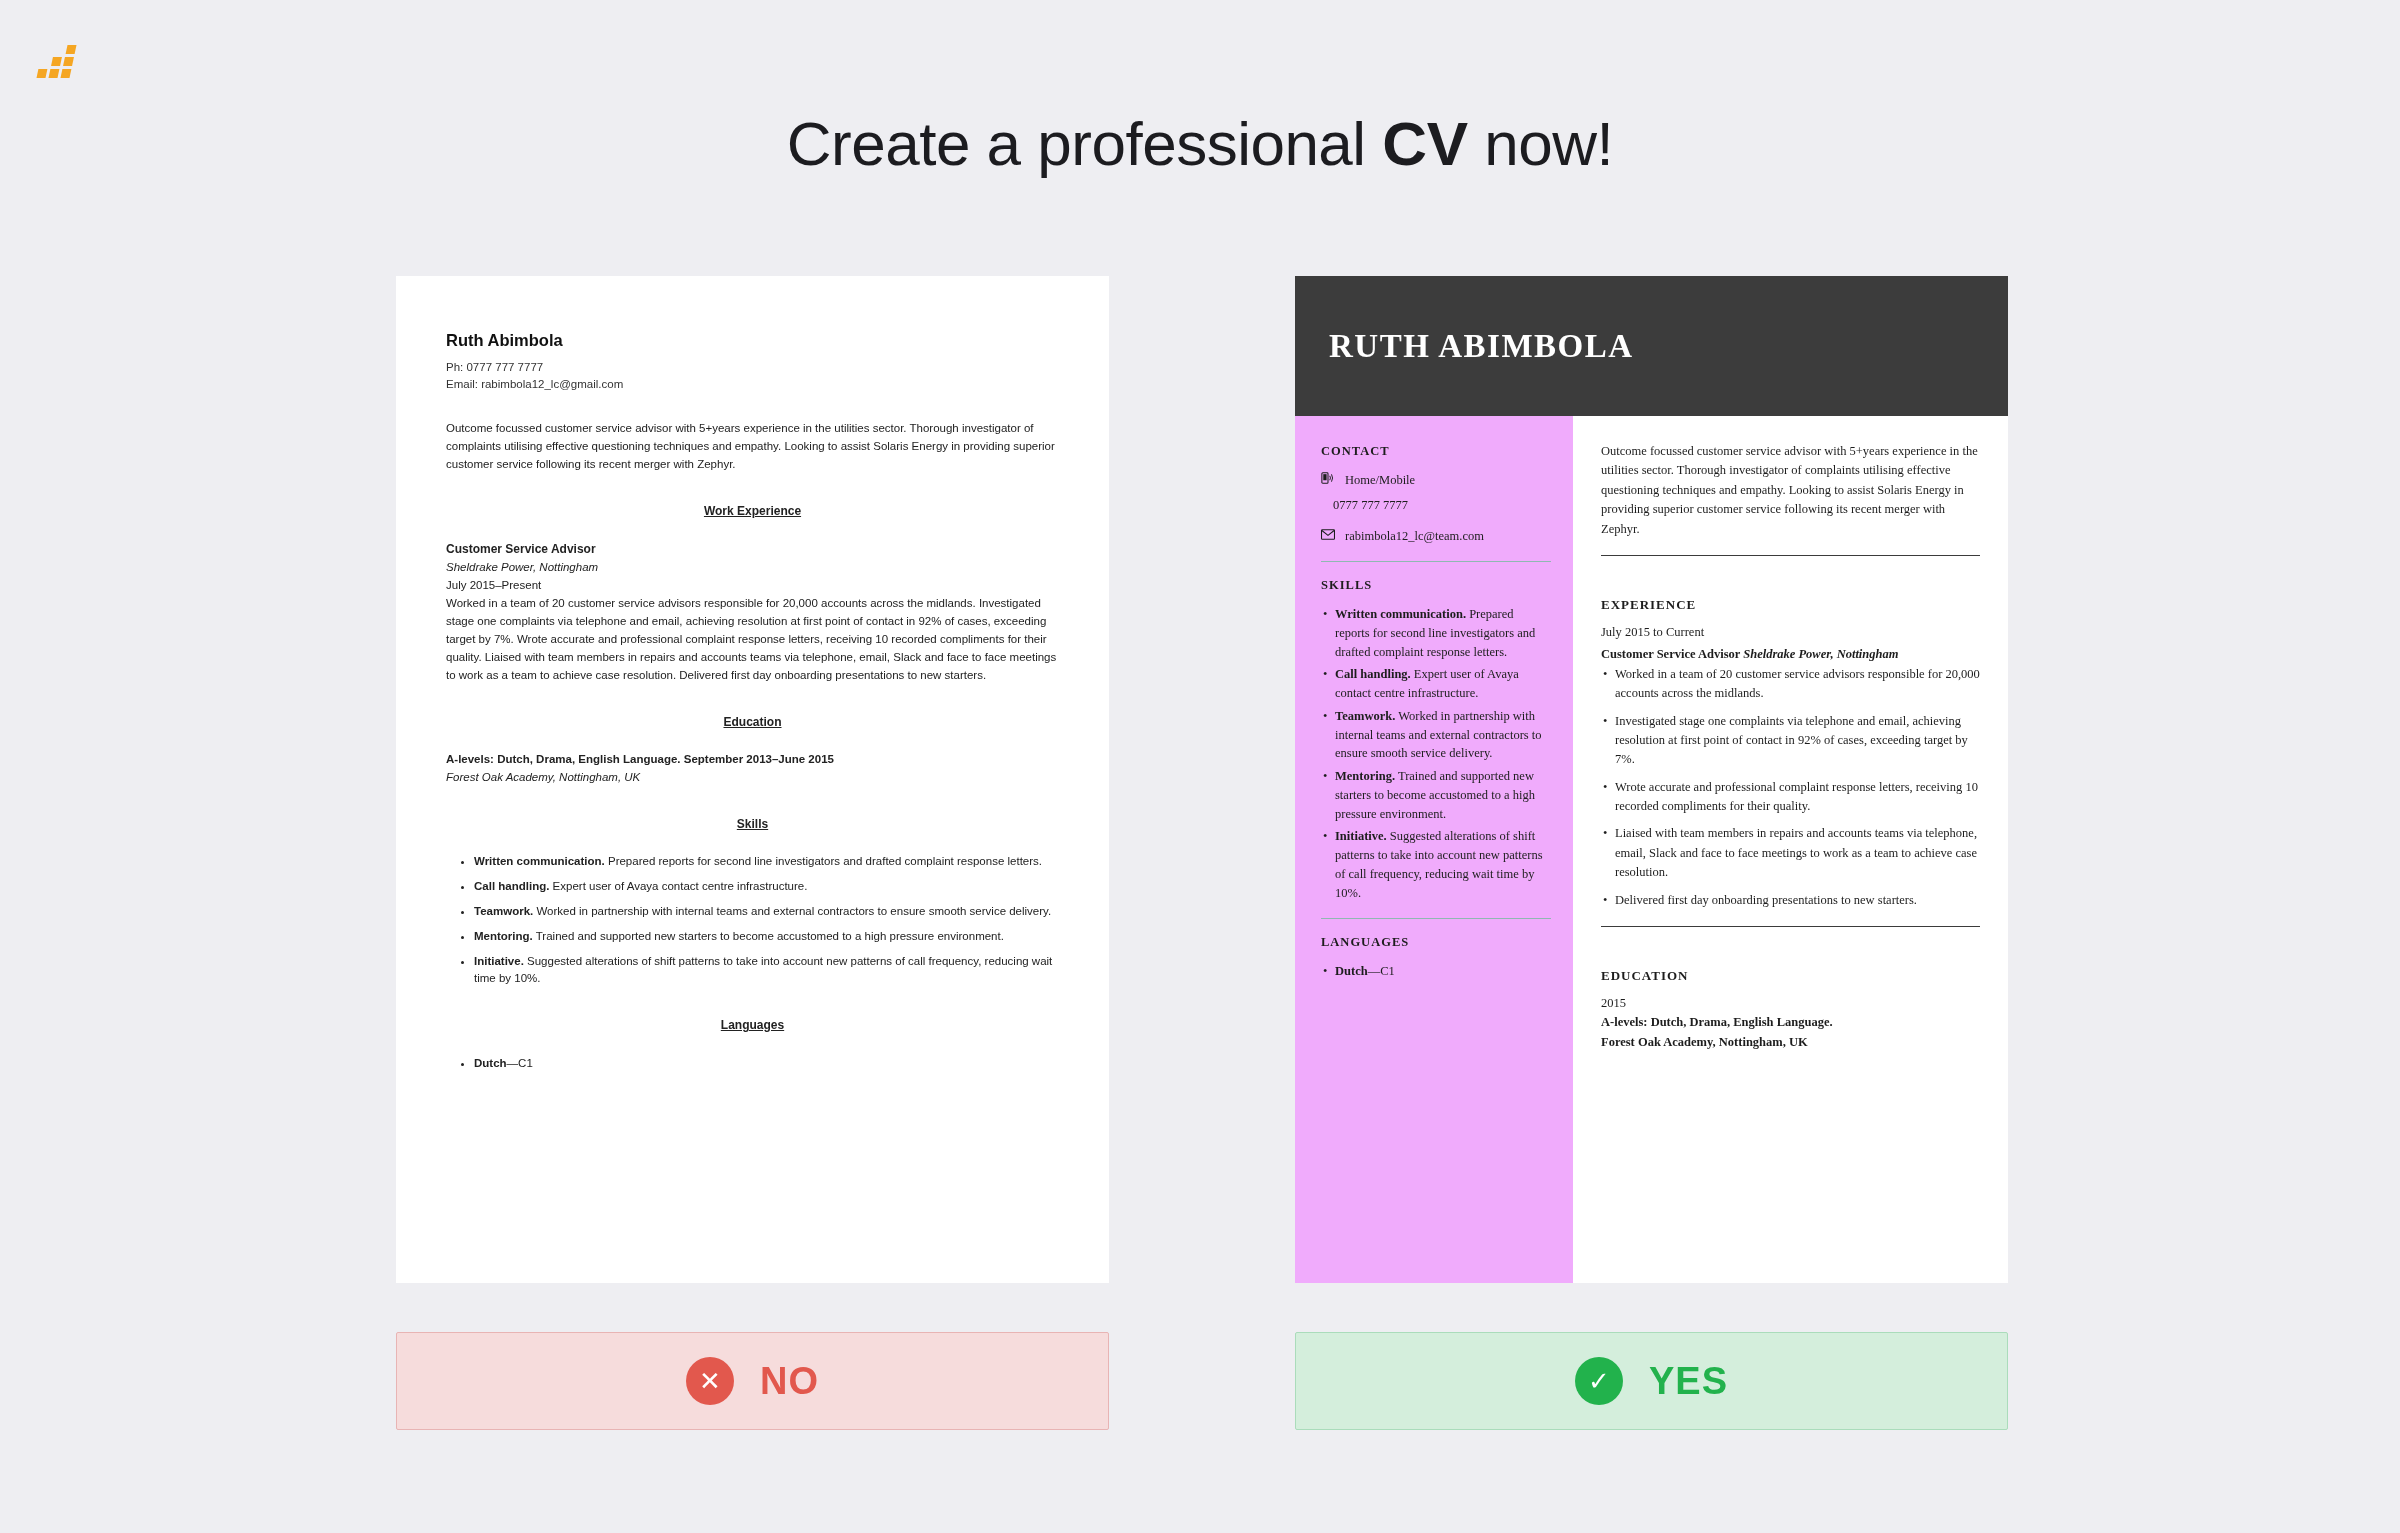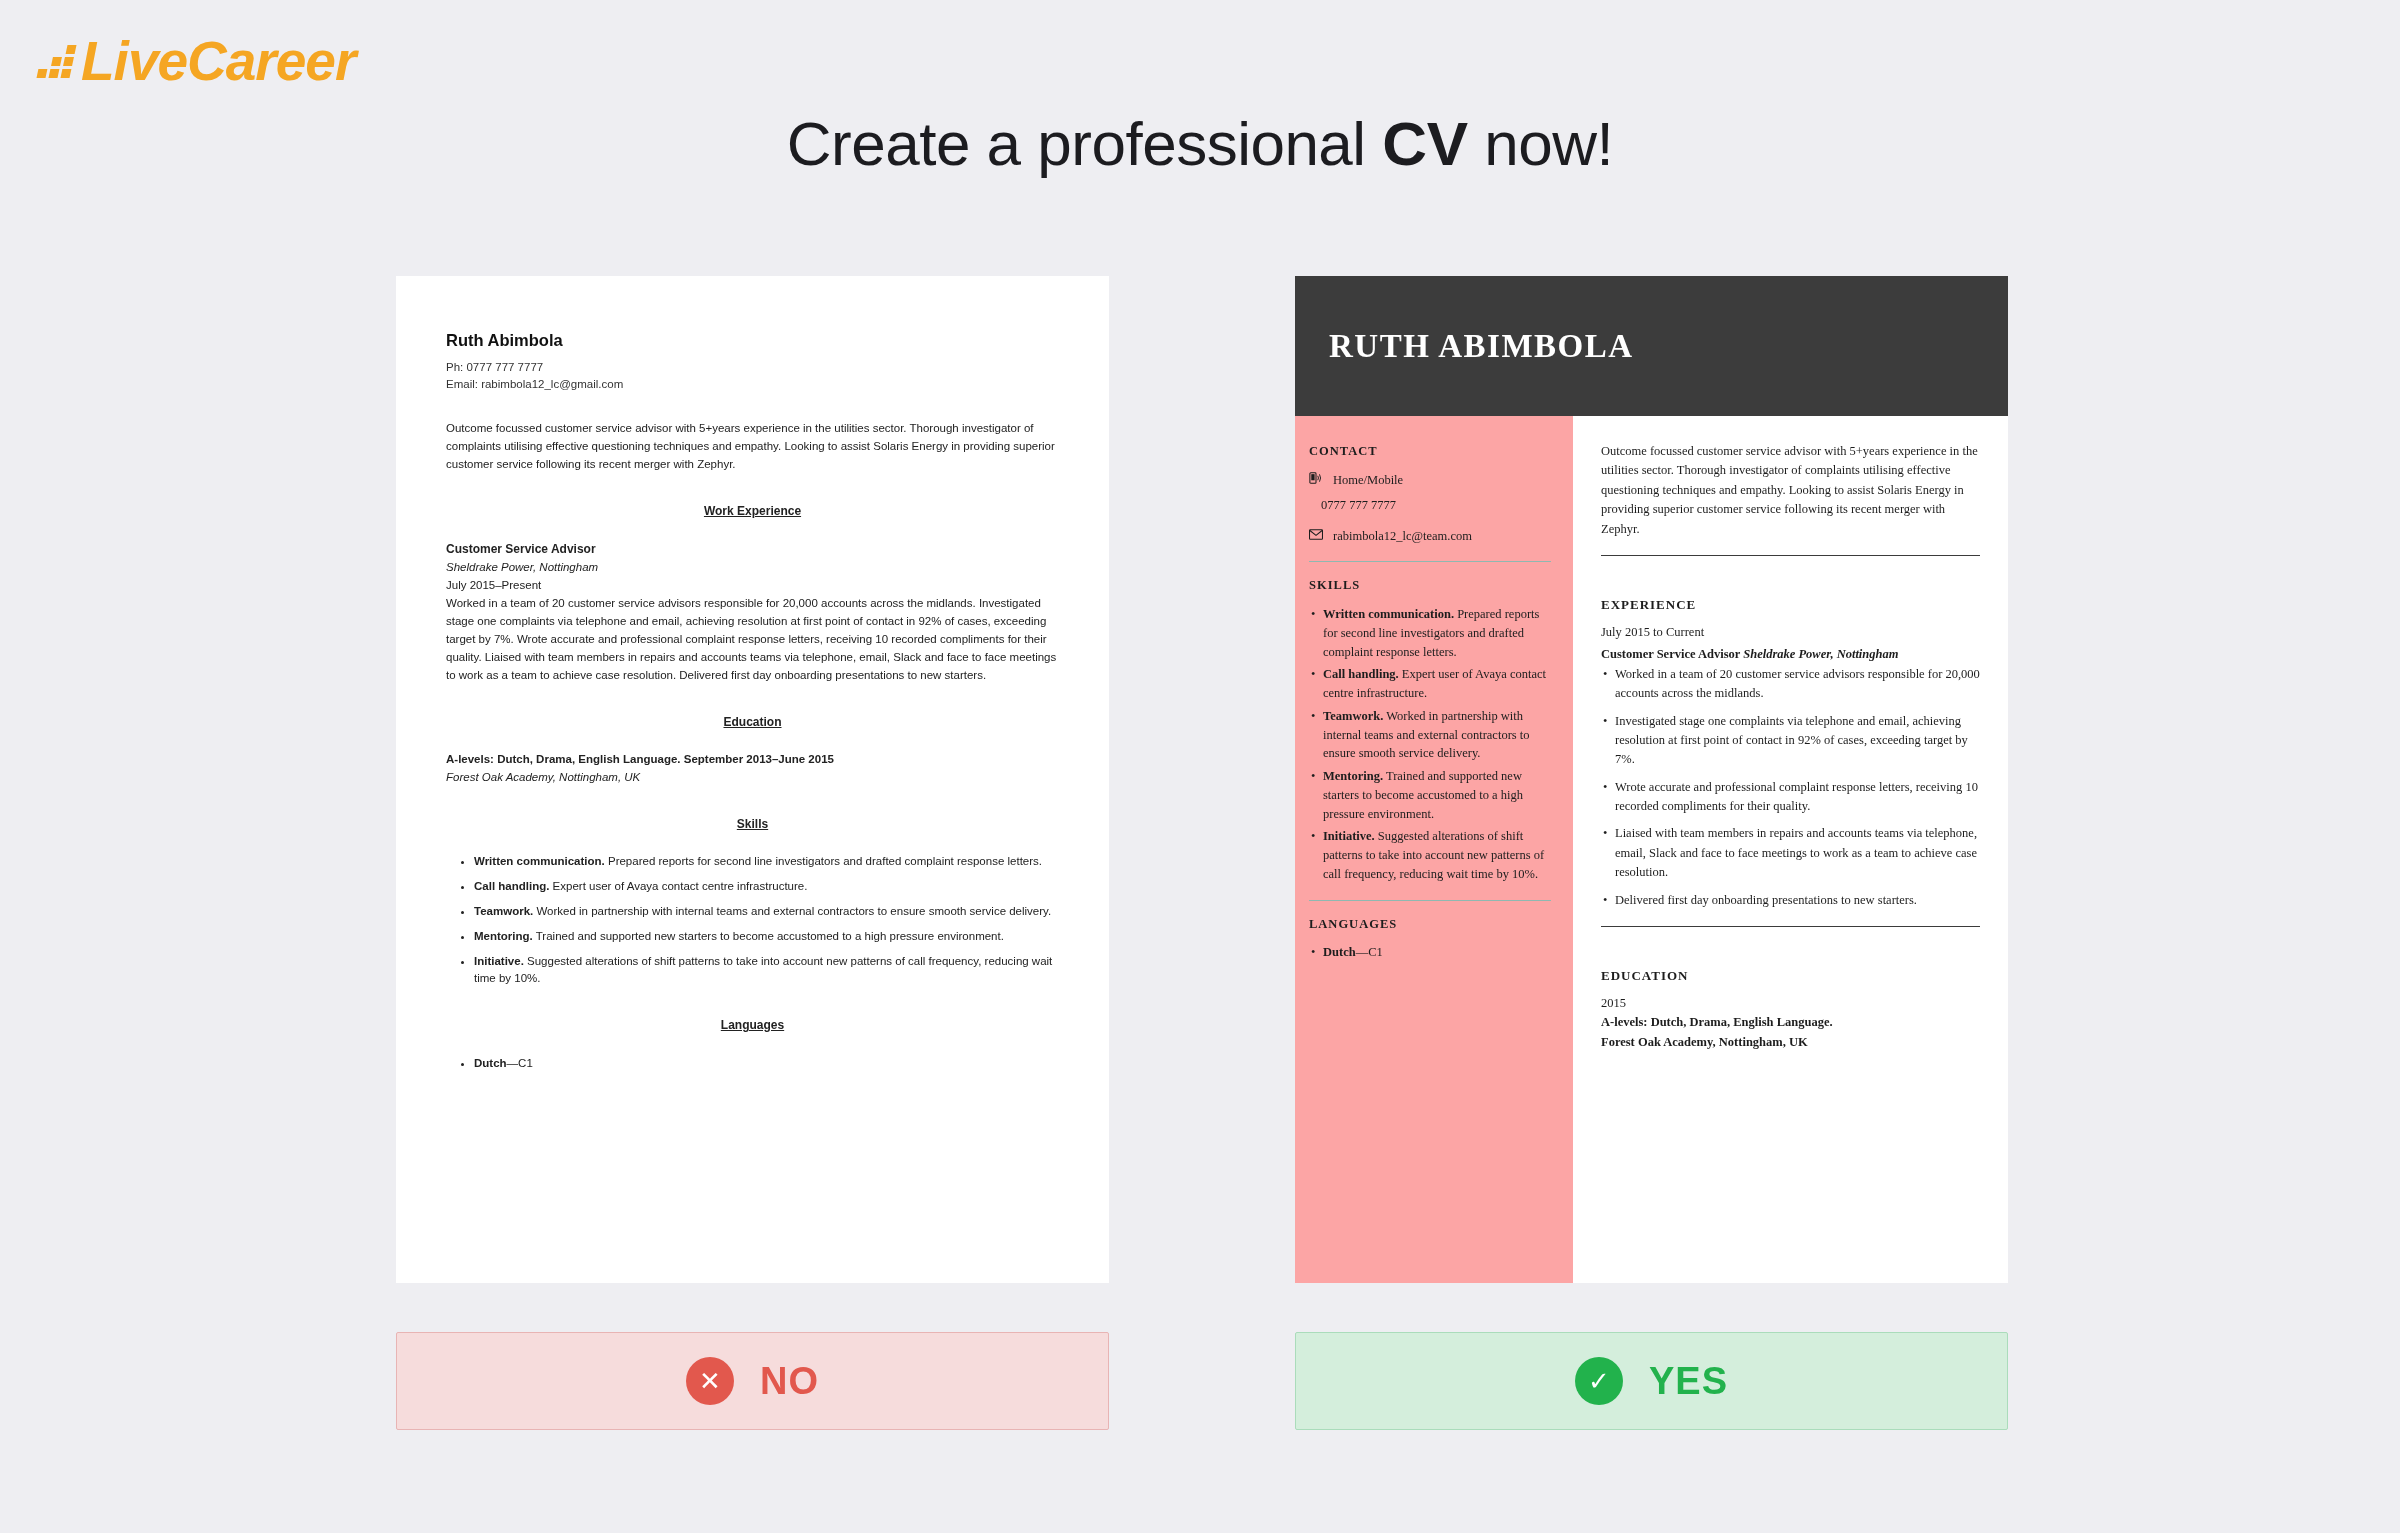--- a/index.html
+++ b/index.html
@@ -135,23 +135,23 @@
     letter-spacing: 1.5px;
     font-weight: bold;
   }
   .cv-styled .body {
     display: flex;
     flex: 1;
     min-height: 0;
   }
   .cv-styled .side {
     width: 278px;
-    background: #fca5a5;
-    box-sizing: border-box;
-    padding: 26px 22px 0 14px;
+    background: #f0abfc;
+    box-sizing: border-box;
+    padding: 26px 22px 0 26px;
     font-size: 12.5px;
     color: #1d1d1d;
     line-height: 1.5;
   }
   .cv-styled .main {
     flex: 1;
     background: #ffffff;
     box-sizing: border-box;
     padding: 26px 28px 0 28px;
     font-size: 12.5px;
@@ -268,21 +268,20 @@
     <span class="off"></span>
       <span class="off"></span>
       <span></span>
     <span class="off"></span>
       <span></span>
       <span></span>
     <span></span>
       <span></span>
       <span></span>
   </div>
-  <div class="logo-text">LiveCareer</div>
 </div>
 
 <div class="headline">
   <span>Create a professional </span><b>CV</b><span> now!</span>
 </div>
 
 <div class="col left">
   <div class="cv-plain">
     <div class="name">Ruth Abimbola</div>
     <div class="contact-line">Ph: 0777 777 7777</div>

